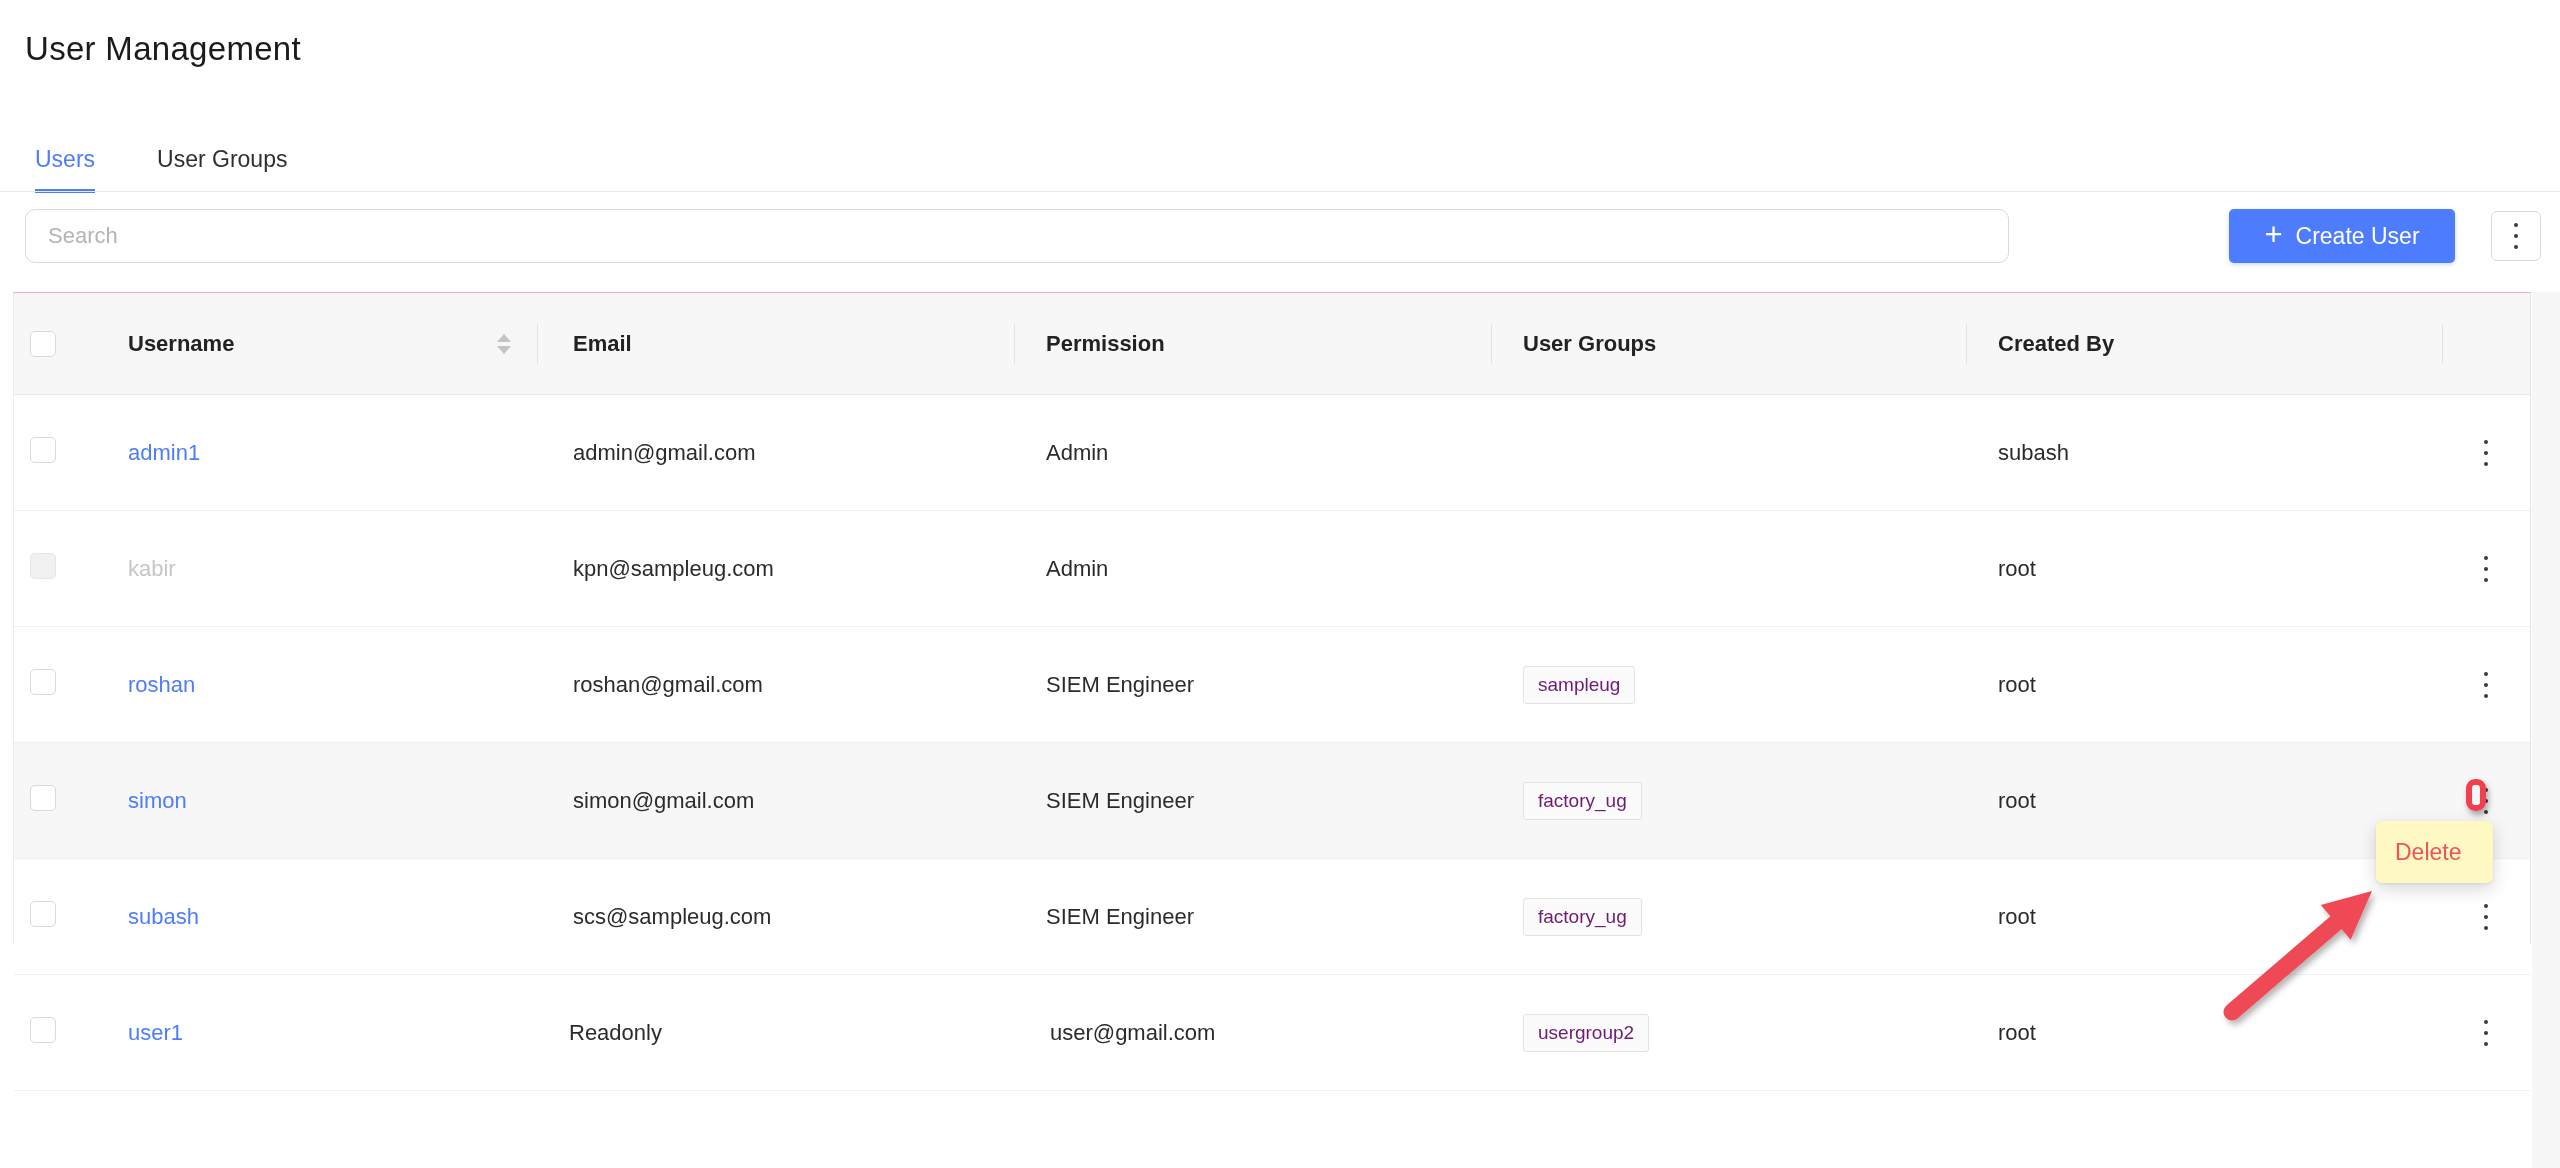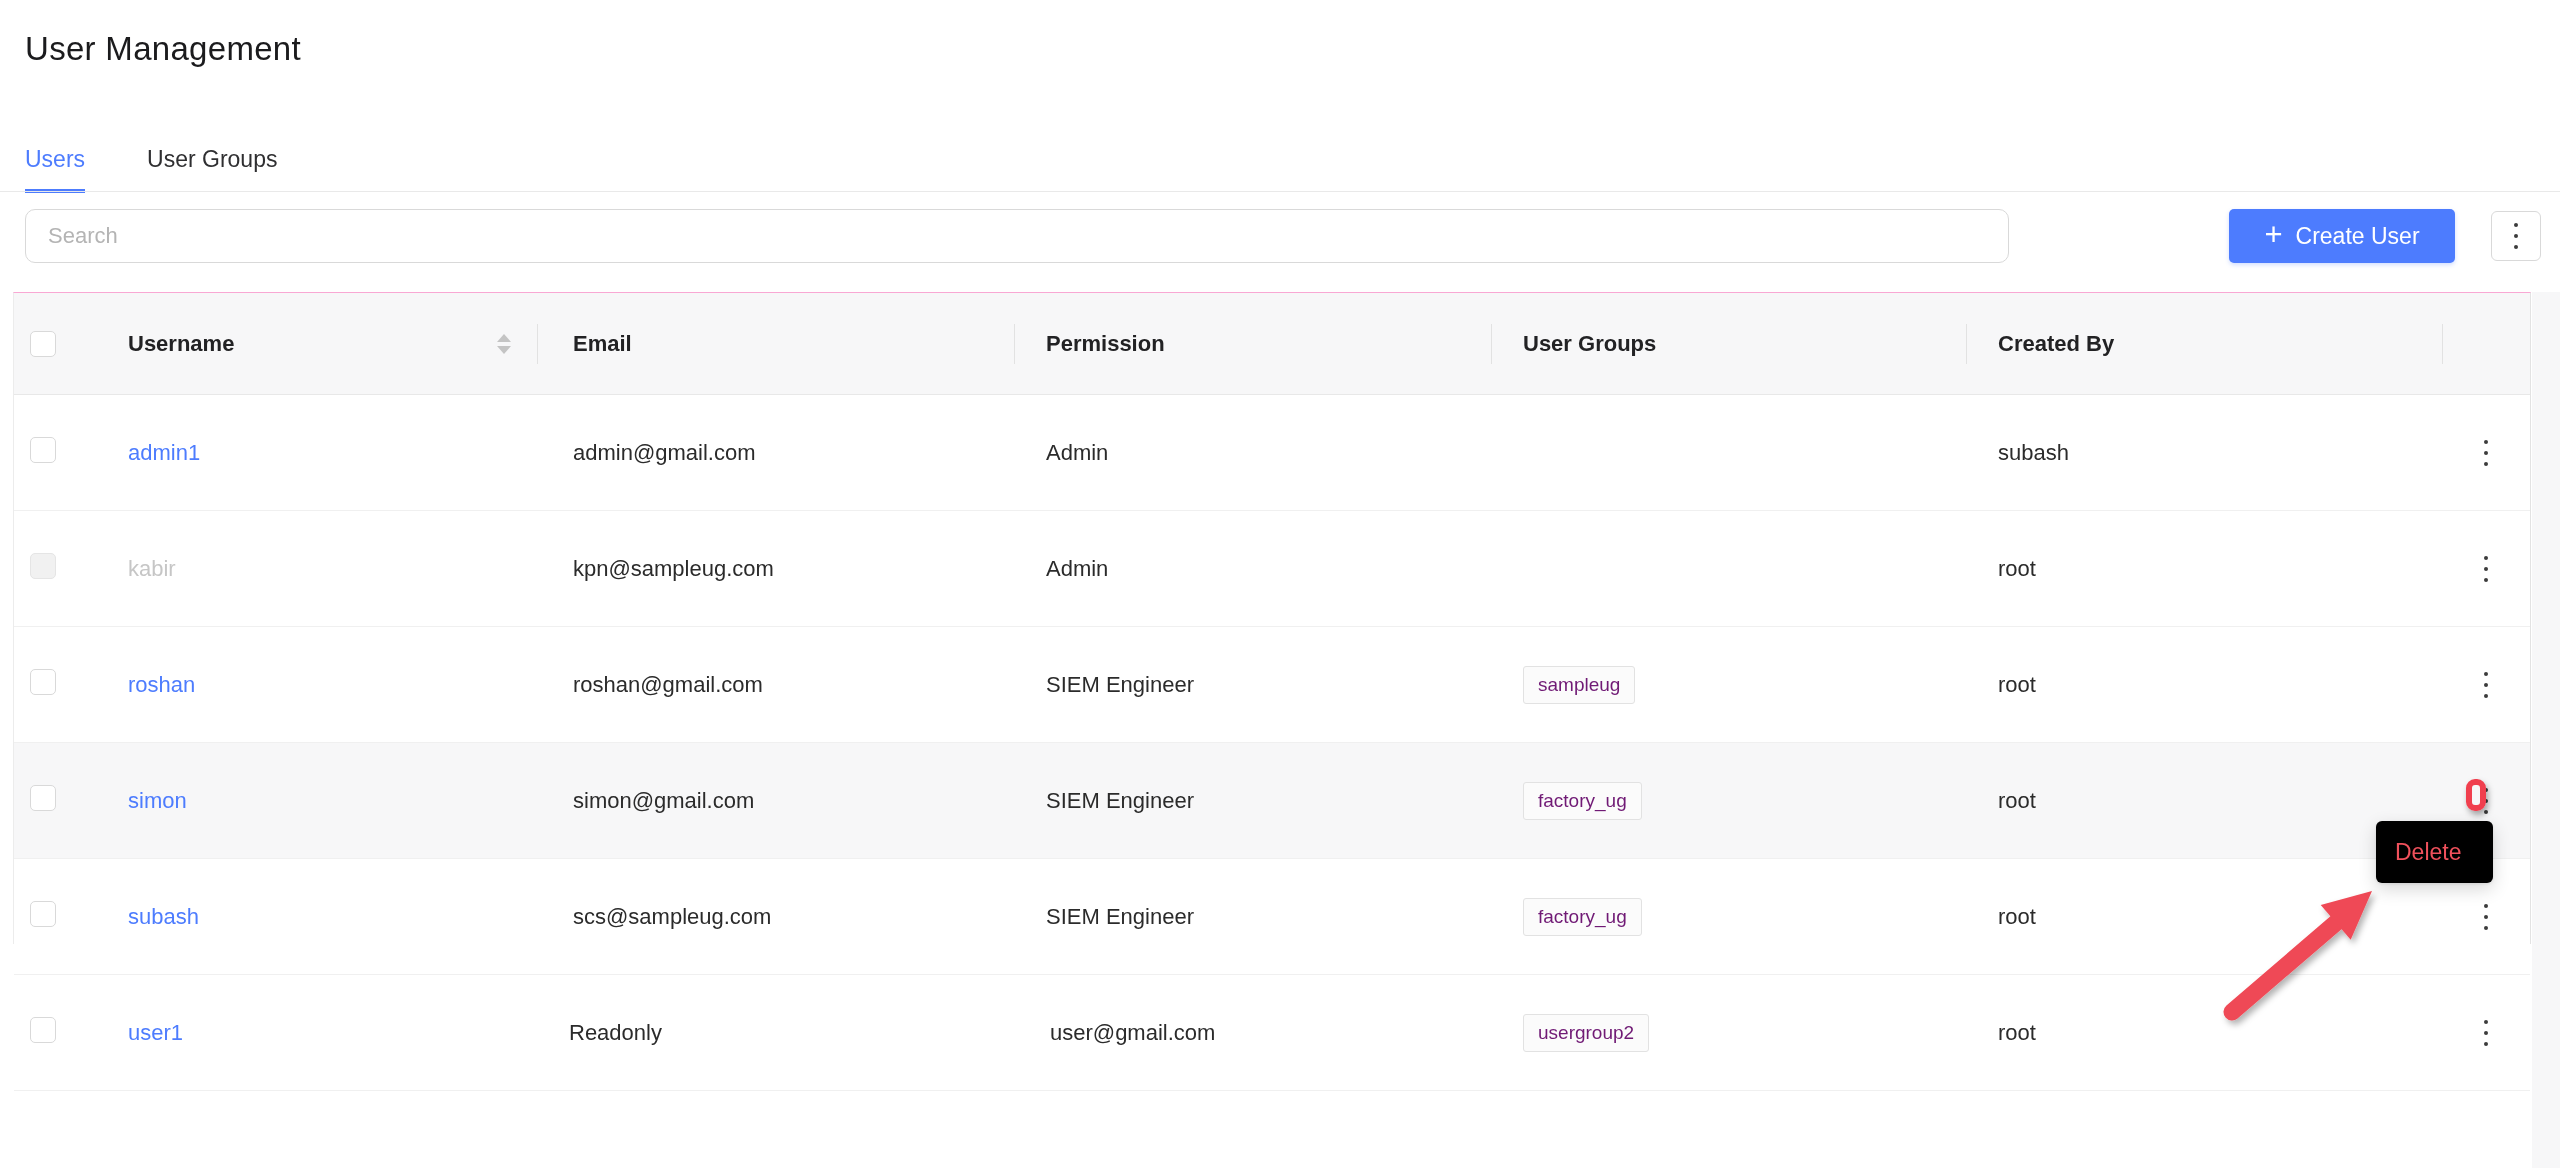--- a/index.html
+++ b/index.html
@@ -21,21 +21,21 @@
   
   .tabs-divider {
     position: absolute; left: 0; right: 0; top: 191px;
     border-bottom: 1px solid #e9e9e9;
   }
   .tabs { position: absolute; left: 25px; top: 146px; display: flex; gap: 62px; }
   .tab {
     font-size: 23px; color: #2f2f31; padding-bottom: 16px; cursor: pointer;
     border-bottom: 4px solid transparent;
   }
-  .tab.active { color: #4d7cfe; border-bottom-color: #4d7cfe; }
+  .tab.active { color: #4d7cfe; border-bottom-color: #4d7cfe; margin-left: 10px; }
 
   
   .search-input {
     position: absolute; left: 25px; top: 209px; width: 1984px; height: 54px;
     border: 1px solid #d9d9d9; border-radius: 10px; outline: none;
     font-family: "Liberation Sans", sans-serif;
     font-size: 22px; color: #2b2b2b; padding: 0 22px; background: #fff;
   }
   .search-input::placeholder { color: #b4b4b4; }
   .create-btn {
@@ -108,21 +108,21 @@
 
   
   .annot-highlight {
     position: absolute; left: 2466px; top: 779px; width: 20px; height: 32px;
     border: 6px solid #f03f4e; border-radius: 9px;
     box-shadow: 2px 4px 6px rgba(0,0,0,0.35);
     z-index: 6; pointer-events: none;
   }
   .context-menu {
     position: absolute; left: 2376px; top: 821px; width: 117px; height: 62px;
-    background: #000000; border-radius: 6px; z-index: 5;
+    background: #fef9c3; border-radius: 6px; z-index: 5;
     box-shadow: 0 6px 18px rgba(0,0,0,0.16), 0 1px 3px rgba(0,0,0,0.08);
     display: flex; align-items: center; padding-left: 19px;
   }
   .context-menu .menu-item { font-size: 23px; color: #f0515c; cursor: pointer; }
   .annot-arrow { position: absolute; left: 2200px; top: 875px; width: 200px; height: 170px; z-index: 4; pointer-events: none; }
 </style>
 </head>
 <body>
 
 <div class="page-title">User Management</div>

